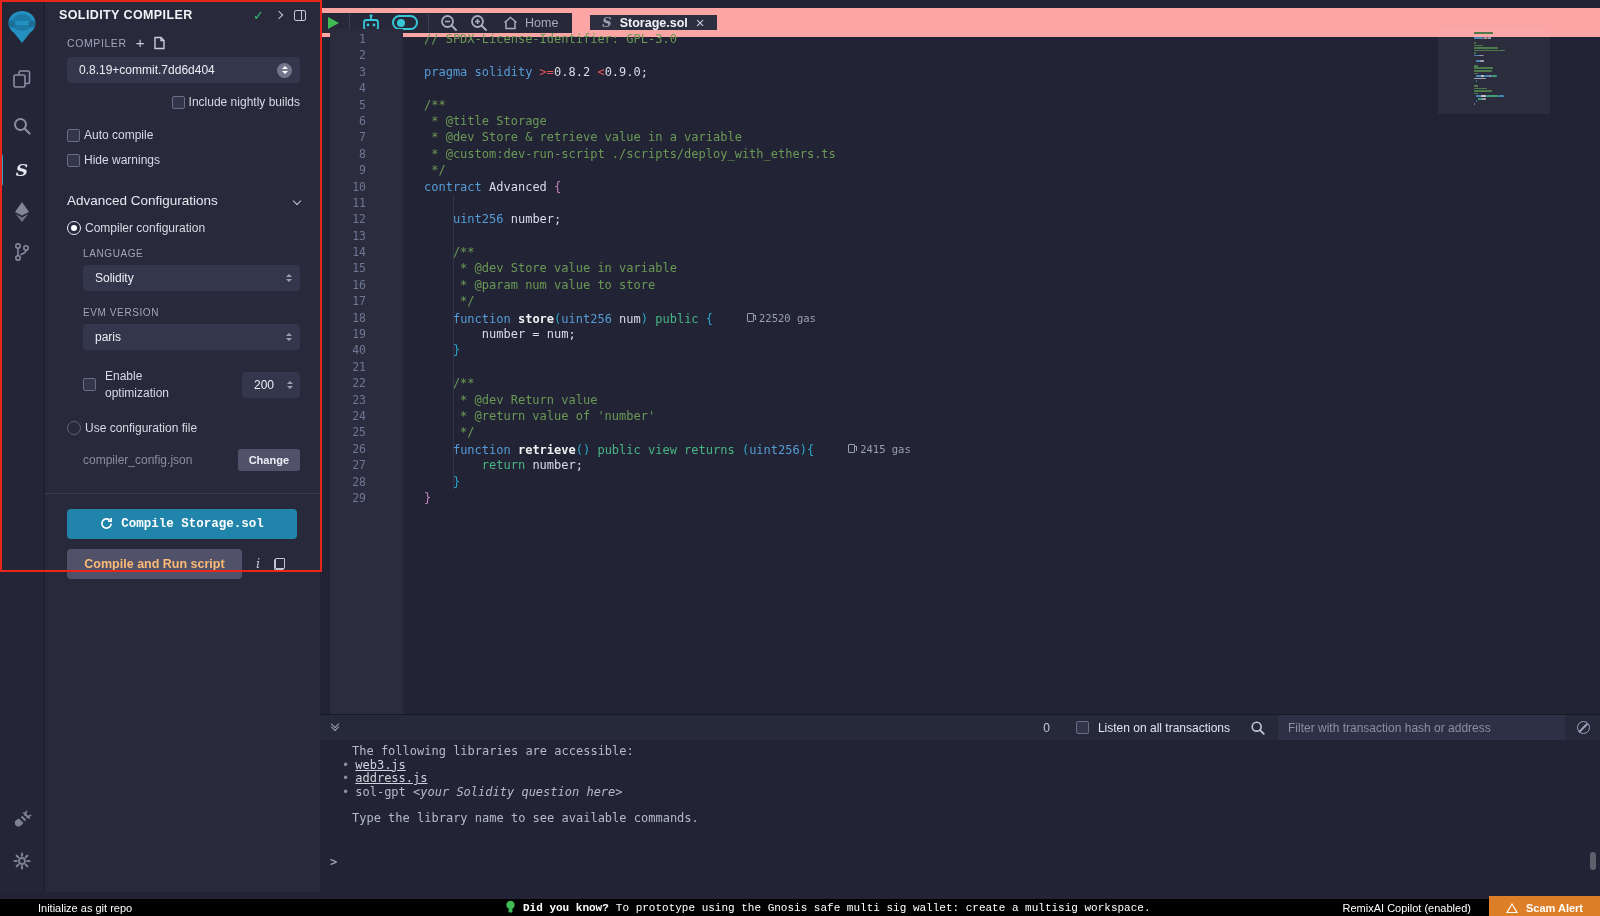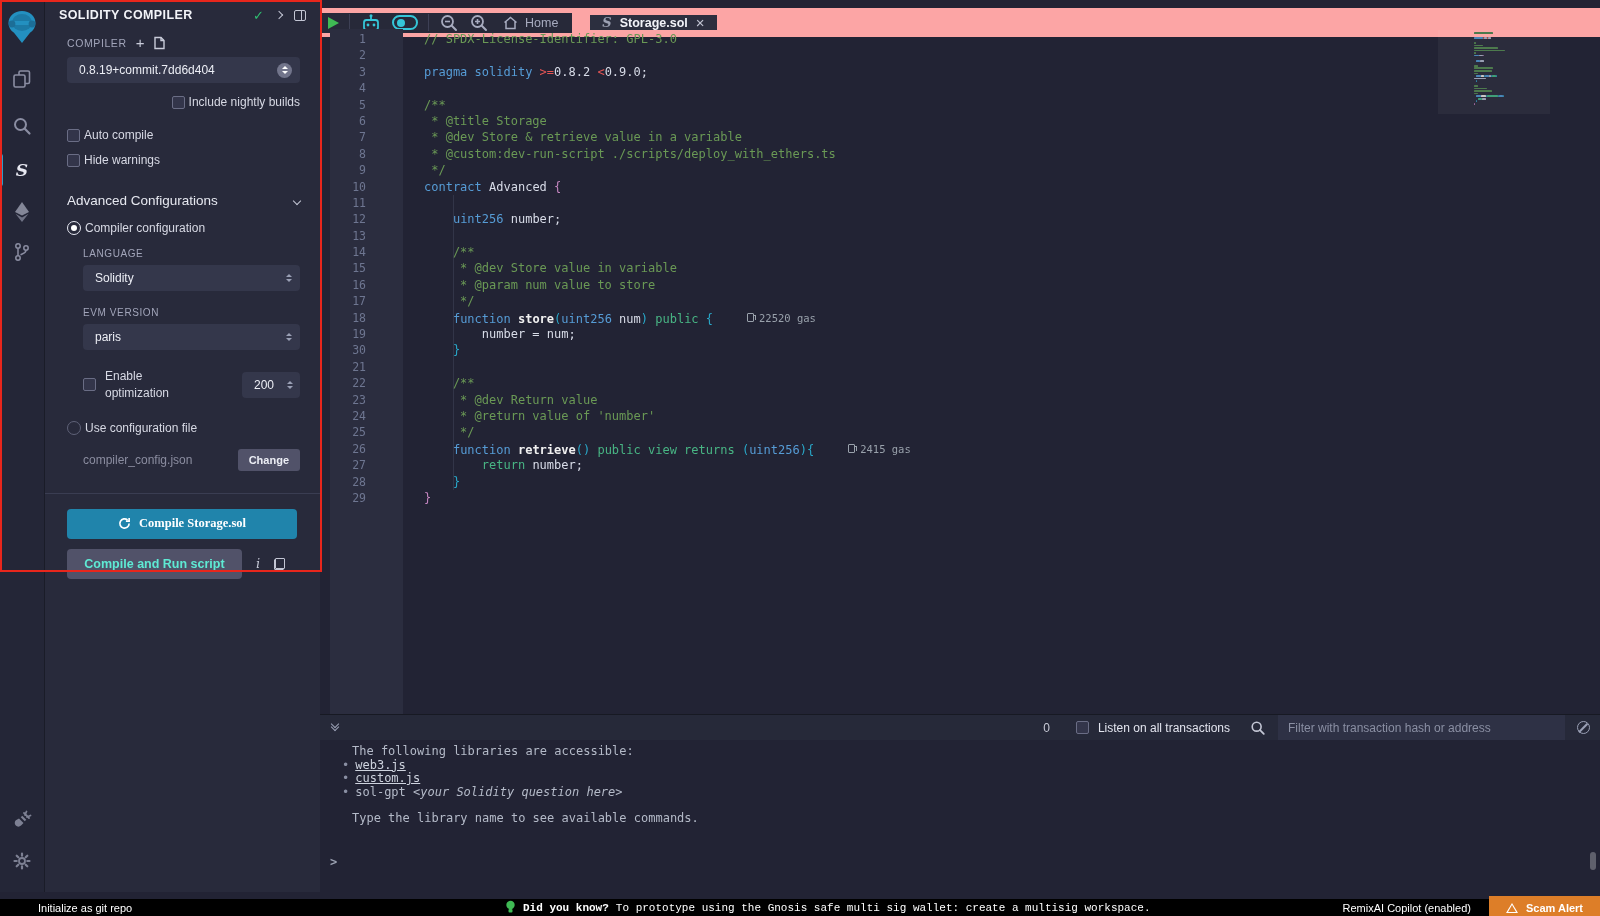--- a/index.html
+++ b/index.html
@@ -42,23 +42,23 @@
   .chk-row { display:flex; align-items:center; gap:4px; font-size:12px; color:#d7d9e4; }
   .radio { width:14px; height:14px; border-radius:50%; border:1.5px solid #5f6278; flex:none; position:relative; cursor:pointer; }
   .radio.sel { border-color:#e6e8f2; }
   .radio.sel::after { content:''; position:absolute; left:3px; top:3px; width:6px; height:6px; border-radius:50%; background:#fff; }
   .adv-head { display:flex; align-items:center; margin-top:26px; cursor:pointer; }
   .adv-title { flex:1; font-size:13.5px; color:#e6e8f0; }
   .indent { margin-left:16px; }
   .num-input { width:58px; height:26px; background:#34374b; border-radius:4px; display:flex; align-items:center; padding:0 7px 0 12px; font-size:12px; color:#eceef5; }
   .btn-change { background:#515269; color:#eceef5; font-size:11px; font-weight:bold; border:none; border-radius:3px; padding:5px 11px; cursor:pointer; }
   .divider { border-top:1px solid #3a3d52; margin:22px -20px 0 -22px; }
-  .btn-primary { margin-top:15px; width:230px; height:30px; background:#2084ab; border:none; border-radius:4px; color:#fff; font-size:12.5px; font-weight:bold; display:flex; align-items:center; justify-content:center; gap:8px; cursor:pointer; font-family:Liberation Serif, serif; }
+  .btn-primary { margin-top:15px; width:230px; height:30px; background:#2084ab; border:none; border-radius:4px; color:#fff; font-size:12.5px; font-weight:bold; display:flex; align-items:center; justify-content:center; gap:8px; cursor:pointer; font-family:Liberation Mono, monospace; }
   .run-row { display:flex; align-items:center; gap:14px; margin-top:10px; }
-  .btn-secondary { width:175px; height:30px; background:#515269; border:none; border-radius:4px; color:#5eead4; font-size:12.5px; font-weight:bold; cursor:pointer; font-family:"Liberation Sans",sans-serif; }
+  .btn-secondary { width:175px; height:30px; background:#515269; border:none; border-radius:4px; color:#fdba74; font-size:12.5px; font-weight:bold; cursor:pointer; font-family:"Liberation Sans",sans-serif; }
   .i-ico { color:#c3c6d4; font-family:"DejaVu Serif",serif; font-style:italic; font-size:13px; cursor:pointer; }
   .copy-ico { width:11px; height:12px; position:relative; cursor:pointer; }
   .copy-ico::before { content:''; position:absolute; left:0; bottom:0; width:8px; height:9px; border:1.3px solid #c3c6d4; border-radius:1px; }
   .copy-ico::after  { content:''; position:absolute; right:0; top:0; width:8px; height:9px; border:1.3px solid #c3c6d4; border-radius:1px; background:#282a3b; }
 
   
   .red-box { position:absolute; left:0; top:0; width:322px; height:572px; border:2px solid #e8261c; z-index:60; pointer-events:none; }
 
   
   .main { position:absolute; left:320px; top:0; right:0; bottom:24px; background:#222334; }
@@ -346,21 +346,21 @@
         <div class="code-line"><span class="ln">10</span><span class="lc"><span class="tok-kw">contract </span><span class="tok-txt">Advanced </span><span class="tok-br1">{</span></span></div>
         <div class="code-line"><span class="ln">11</span><span class="lc"></span></div>
         <div class="code-line"><span class="ln">12</span><span class="lc"><span class="tok-txt">    </span><span class="tok-kw">uint256</span><span class="tok-txt"> number;</span></span></div>
         <div class="code-line"><span class="ln">13</span><span class="lc"></span></div>
         <div class="code-line"><span class="ln">14</span><span class="lc"><span class="tok-cmt">    /**</span></span></div>
         <div class="code-line"><span class="ln">15</span><span class="lc"><span class="tok-cmt">     * @dev Store value in variable</span></span></div>
         <div class="code-line"><span class="ln">16</span><span class="lc"><span class="tok-cmt">     * @param num value to store</span></span></div>
         <div class="code-line"><span class="ln">17</span><span class="lc"><span class="tok-cmt">     */</span></span></div>
         <div class="code-line"><span class="ln">18</span><span class="lc"><span class="tok-txt">    </span><span class="tok-kw">function </span><span class="tok-fn">store</span><span class="tok-br2">(</span><span class="tok-kw">uint256</span><span class="tok-txt"> num</span><span class="tok-br2">)</span><span class="tok-kw2"> public </span><span class="tok-br2">{</span><span class="gas"><span class="gas-pump"></span><span>22520 gas</span></span></span></div>
         <div class="code-line"><span class="ln">19</span><span class="lc"><span class="tok-txt">        number = num;</span></span></div>
-        <div class="code-line"><span class="ln">30</span><span class="lc"><span class="tok-txt">    </span><span class="tok-br2">}</span></span></div>
+        <div class="code-line"><span class="ln">40</span><span class="lc"><span class="tok-txt">    </span><span class="tok-br2">}</span></span></div>
         <div class="code-line"><span class="ln">21</span><span class="lc"></span></div>
         <div class="code-line"><span class="ln">22</span><span class="lc"><span class="tok-cmt">    /**</span></span></div>
         <div class="code-line"><span class="ln">23</span><span class="lc"><span class="tok-cmt">     * @dev Return value</span></span></div>
         <div class="code-line"><span class="ln">24</span><span class="lc"><span class="tok-cmt">     * @return value of 'number'</span></span></div>
         <div class="code-line"><span class="ln">25</span><span class="lc"><span class="tok-cmt">     */</span></span></div>
         <div class="code-line"><span class="ln">26</span><span class="lc"><span class="tok-txt">    </span><span class="tok-kw">function </span><span class="tok-fn">retrieve</span><span class="tok-br2">()</span><span class="tok-kw2"> public view returns </span><span class="tok-br2">(</span><span class="tok-kw">uint256</span><span class="tok-br2">){</span><span class="gas"><span class="gas-pump"></span><span>2415 gas</span></span></span></div>
         <div class="code-line"><span class="ln">27</span><span class="lc"><span class="tok-txt">        </span><span class="tok-kw2">return</span><span class="tok-txt"> number;</span></span></div>
         <div class="code-line"><span class="ln">28</span><span class="lc"><span class="tok-txt">    </span><span class="tok-br2">}</span></span></div>
         <div class="code-line"><span class="ln">29</span><span class="lc"><span class="tok-br1">}</span></span></div>
       </div>
@@ -491,21 +491,21 @@
       </svg>
     </span>
     <input class="filter-input" placeholder="Filter with transaction hash or address" style="">
     <span class="ban"></span>
   </div>
 
   <div class="terminal">
     <div class="t-line t-intro">The following libraries are accessible:</div>
     <div id="term-bullets">
         <div class="t-line t-bullet"><span class="dot">•</span><span class="t-link">web3.js</span></div>
-        <div class="t-line t-bullet"><span class="dot">•</span><span class="t-link">custom.js</span></div>
+        <div class="t-line t-bullet"><span class="dot">•</span><span class="t-link">address.js</span></div>
         <div class="t-line t-bullet"><span class="dot">•</span><span>sol-gpt </span><span class="t-it">&lt;your Solidity question here&gt;</span></div>
       </div>
     <div class="t-line t-tip">Type the library name to see available commands.</div>
     <div class="t-line t-prompt">&gt;</div>
     <div class="term-thumb"></div>
   </div>
 </div>
 
 <div class="statusbar">
   <span class="sb-left">Initialize as git repo</span>

